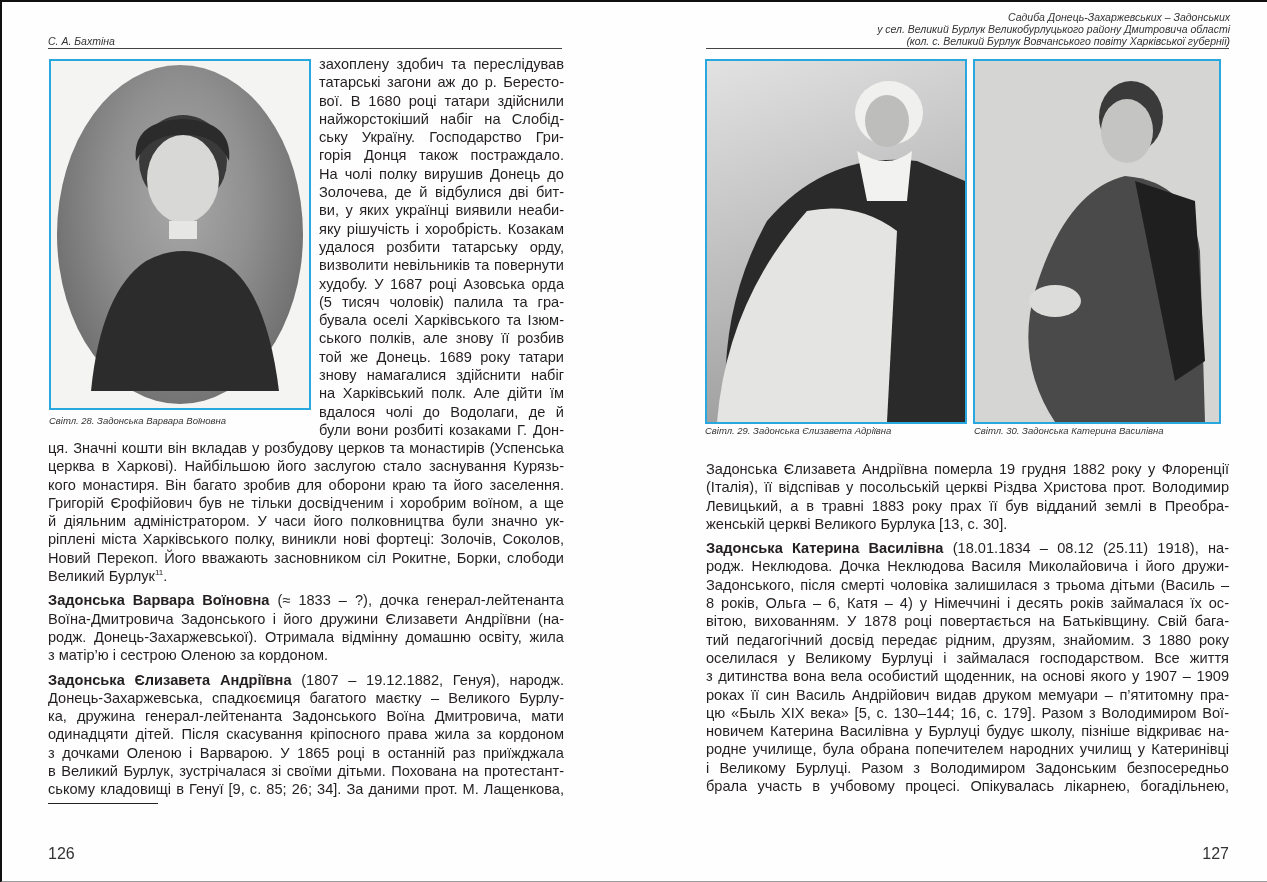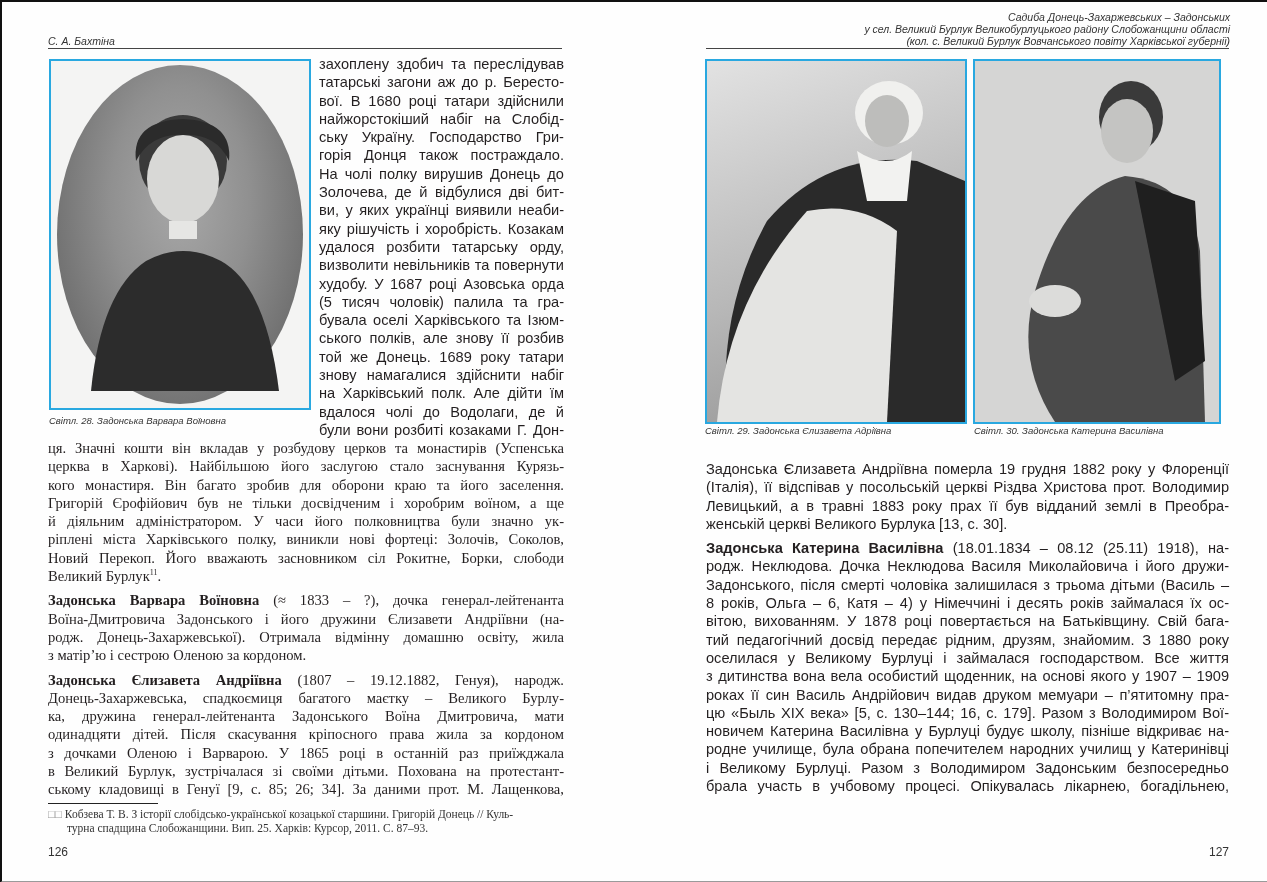--- a/index.html
+++ b/index.html
@@ -45,21 +45,21 @@
   .gap { height:6px; }
   b { font-weight:bold; }
   sup { font-size:8px; line-height:0; }
 
   .fn-rule { position:absolute; left:46px; top:801px; width:110px; height:1px; background:#222; }
   .footnote {
     position:absolute; left:46px; top:805px; width:516px;
     font-family:"Liberation Serif", serif; font-size:11.5px; line-height:14px; color:#333;
   }
   .footnote .l2 { padding-left:19px; display:block; }
-  .pnum { position:absolute; font-size:12px; color:#333; top:843px; }
+  .pnum { position:absolute; font-size:16px; color:#333; top:843px; }
   .left .pnum { left:46px; }
   .right .pnum { right:38px; }
 
   
   .ph-bg1 { position:absolute; inset:0; background:#f4f4f3; }
   .oval { position:absolute; left:6px; top:4px; right:6px; bottom:4px; border-radius:50%;
     background:radial-gradient(ellipse at 50% 40%, #a8a8a8 0%, #909090 40%, #6c6c6c 80%, #585858 100%); }
   .ph-bg2 { position:absolute; inset:0; background:linear-gradient(160deg,#e2e2e2 0%, #b8b8b8 55%, #8f8f8f 100%); }
   .ph-bg3 { position:absolute; inset:0; background:#d5d5d4; }
   svg { display:block; }
@@ -105,21 +105,21 @@
           <span class="line">бувала оселі Харківського та Ізюм-</span>
           <span class="line">ського полків, але знову її розбив</span>
           <span class="line">той же Донець. 1689 року татари</span>
           <span class="line">знову намагалися здійснити набіг</span>
           <span class="line">на Харківський полк. Але дійти їм</span>
           <span class="line">вдалося чолі до Водолаги, де й</span>
           <span class="line">були вони розбиті козаками Г. Дон-</span>
         </div>
     </div>
 
-    <div class="text" style="left:46px; top:437px; width:516px;font-family:Liberation Serif, serif;">
+    <div class="text" style="left:46px; top:437px; width:516px;">
       <div id="full-lines">
           <span class="line">ця. Значні кошти він вкладав у розбудову церков та монастирів (Успенська</span>
           <span class="line">церква в Харкові). Найбільшою його заслугою стало заснування Курязь-</span>
           <span class="line">кого монастиря. Він багато зробив для оборони краю та його заселення.</span>
           <span class="line">Григорій Єрофійович був не тільки досвідченим і хоробрим воїном, а ще</span>
           <span class="line">й діяльним адміністратором. У часи його полковництва були значно ук-</span>
           <span class="line">ріплені міста Харківського полку, виникли нові фортеці: Золочів, Соколов,</span>
           <span class="line">Новий Перекоп. Його вважають засновником сіл Рокитне, Борки, слободи</span>
         </div>
       <span class="line last"><span>Великий Бурлук</span><sup>11</sup>.</span>
@@ -136,33 +136,28 @@
         <span class="line">Донець-Захаржевська, спадкоємиця багатого маєтку – Великого Бурлу-</span>
         <span class="line">ка, дружина генерал-лейтенанта Задонського Воїна Дмитровича, мати</span>
         <span class="line">одинадцяти дітей. Після скасування кріпосного права жила за кордоном</span>
         <span class="line">з дочками Оленою і Варварою. У 1865 році в останній раз приїжджала</span>
         <span class="line">в Великий Бурлук, зустрічалася зі своїми дітьми. Похована на протестант-</span>
         <span class="line">ському кладовищі в Генуї [9, с. 85; 26; 34]. За даними прот. М. Лащенкова,</span>
       </div>
     </div>
 
     <div class="fn-rule"></div>
-    <div class="footnote">
-      <span style="color:#999">□□</span>
-      <span>Кобзева Т. В. З історії слобідсько-української козацької старшини. Григорій Донець // Куль-</span>
-      <span class="l2">турна спадщина Слобожанщини. Вип. 25. Харків: Курсор, 2011. С. 87–93.</span>
-    </div>
 
     <div class="pnum">126</div>
   </div>
 
   <div class="page right">
     <div class="run-head">
       <div>Садиба Донець-Захаржевських – Задонських</div>
-      <div>у сел. Великий Бурлук Великобурлуцького району Слобожанщини області</div>
+      <div>у сел. Великий Бурлук Великобурлуцького району Дмитровича області</div>
       <div>(кол. с. Великий Бурлук Вовчанського повіту Харківської губернії)</div>
     </div>
     <div class="head-rule"></div>
 
     <div class="photo" style="left:69px; top:57px; width:258px; height:361px;">
       <div class="ph-bg2"></div>
       <svg width="258" height="361" style="position:absolute;left:0;top:0">
         <path d="M60 160 Q120 90 210 100 L258 120 L258 361 L20 361 Q10 250 60 160Z" fill="#2a2a2a"></path>
         <path d="M10 361 Q20 240 100 150 Q150 140 190 170 L180 361Z" fill="#e4e4e2"></path>
         <ellipse cx="182" cy="52" rx="34" ry="32" fill="#f0f0ee"></ellipse>

